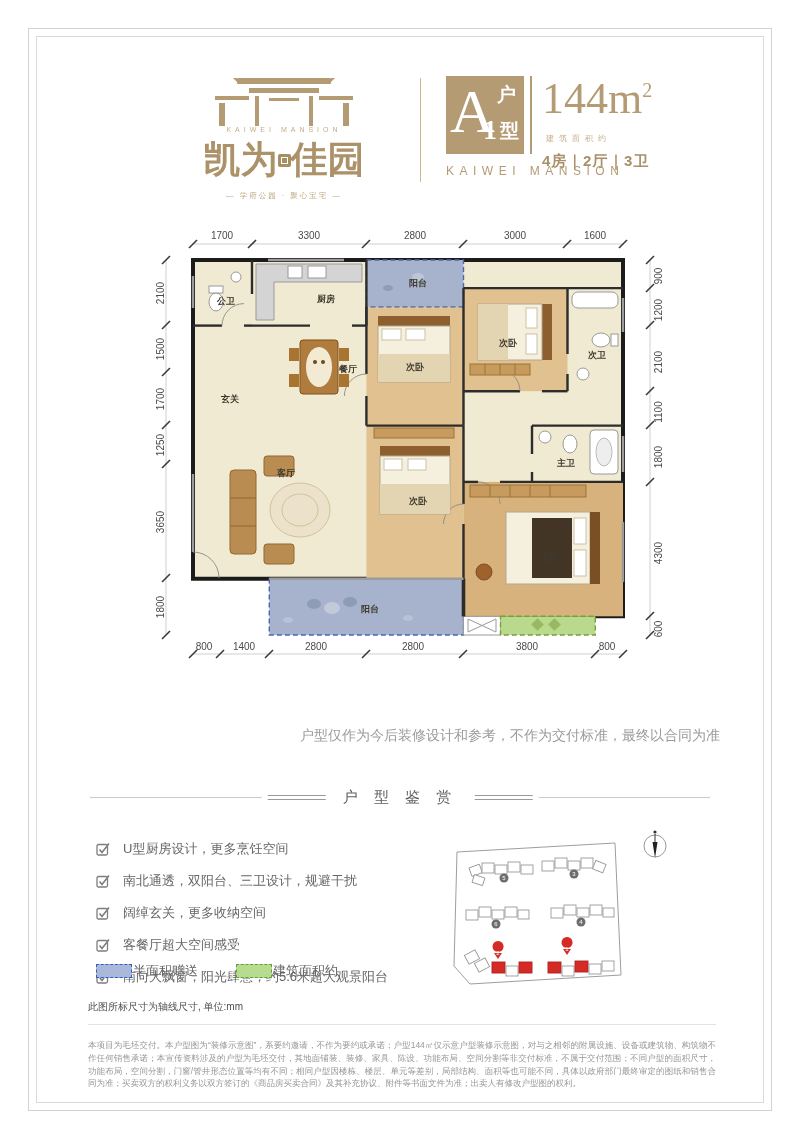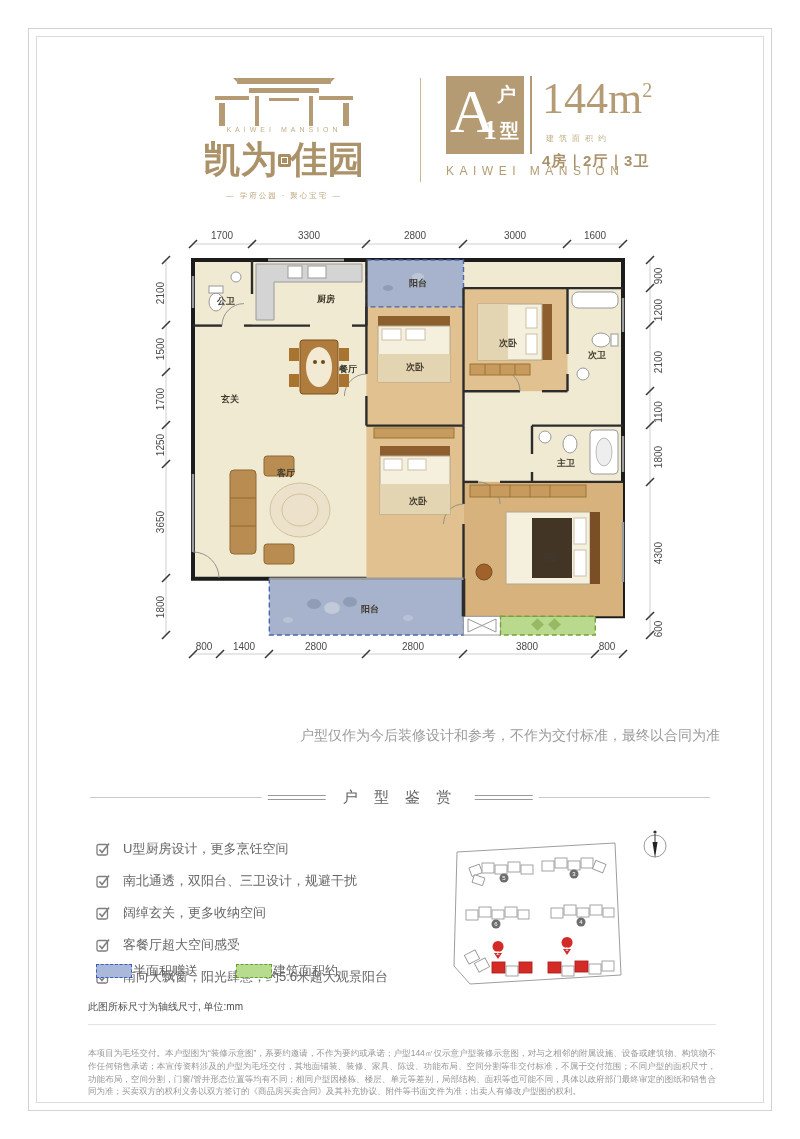--- a/index.html
+++ b/index.html
@@ -51,21 +51,21 @@
   .legend-row { position:absolute; left:96px; top:962px; display:flex; align-items:center; gap:38px; font-size:13px; color:#666; }
   .legend-item { display:flex; align-items:center; gap:1px; }
   .sw { width:36px; height:14px; }
   .sw-blue { background:#aab9d9; border:1px dashed #3a5bbf; }
   .sw-green { background:#b7dc8f; border:1px dashed #67a032; }
 
   .siteplan { position:absolute; left:448px; top:822px; }
 
   
   .axis-note { position:absolute; left:88px; top:1000px; font-size:10px; color:#4d4d4d; }
-  .legal { position:absolute; left:88px; top:1024px; width:628px; border-top:1px solid #e3e3e3; padding-top:22px; font-size:8.5px; line-height:1.5; color:#979797; text-align:justify; }
+  .legal { position:absolute; left:88px; top:1024px; width:628px; border-top:1px solid #e3e3e3; padding-top:14px; font-size:8.5px; line-height:1.5; color:#979797; text-align:justify; }
 
   svg text { font-family:"Liberation Sans", sans-serif; }
   .dim-txt { font-size:10px; fill:#4a4a4a; }
   .room-txt { font-size:9px; fill:#3f3a2e; font-weight:bold; }
 </style>
 </head>
 <body>
 
 <div class="page">
   <div class="frame-outer"></div>

